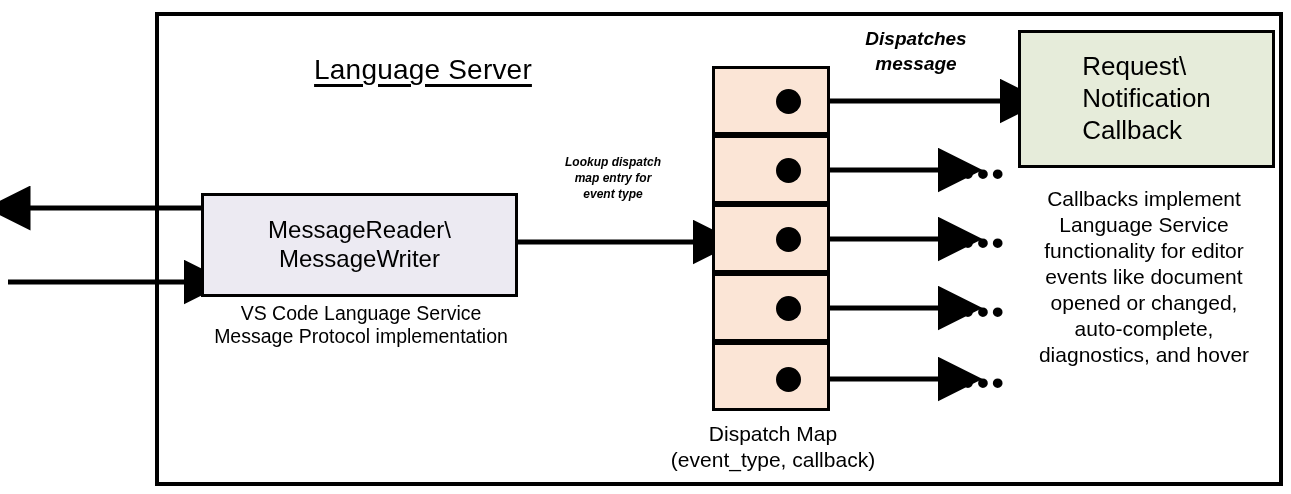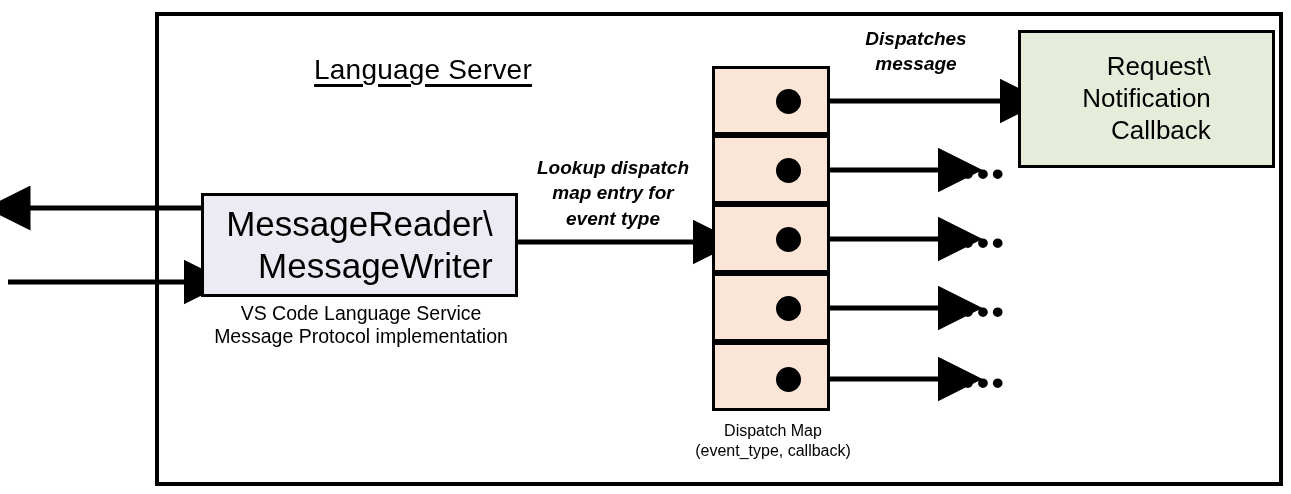--- a/index.html
+++ b/index.html
@@ -60,23 +60,23 @@
     width: 317px;
     height: 104px;
     background: #eceaf2;
     border: 3px solid #000000;
     box-sizing: border-box;
     display: flex;
     align-items: center;
     justify-content: center;
   }
   #message-reader-label {
-    font-size: 35px;
+    font-size: 24px;
     line-height: 1.2;
-    text-align: right;
+    text-align: center;
     white-space: pre-line;
   }
   #message-reader-caption {
     left: 186px;
     top: 302px;
     width: 350px;
     font-size: 19.5px;
   }
   
   #jsonrpc-label {
@@ -86,21 +86,21 @@
     font-size: 19px;
     font-style: italic;
     font-weight: bold;
     line-height: 1.35;
   }
   
   #lookup-label {
     left: 521px;
     top: 155px;
     width: 184px;
-    font-size: 19px;
+    font-size: 12px;
     font-style: italic;
     font-weight: bold;
     line-height: 1.33;
   }
   
   #dispatch-label {
     left: 836px;
     top: 19px;
     width: 160px;
     font-size: 19px;
@@ -130,41 +130,41 @@
     position: absolute;
     width: 25px;
     height: 25px;
     border-radius: 50%;
     background: #000000;
   }
   #dispatch-map-caption {
     left: 648px;
     top: 421px;
     width: 250px;
-    font-size: 16px;
+    font-size: 21px;
     line-height: 1.22;
   }
   
   #callback-box {
     position: absolute;
     left: 1018px;
     top: 30px;
     width: 257px;
     height: 138px;
     background: #e6ecda;
     border: 3px solid #000000;
     box-sizing: border-box;
     display: flex;
     align-items: center;
     justify-content: center;
   }
   #callback-label {
     font-size: 26px;
     line-height: 1.22;
-    text-align: right;
+    text-align: left;
     white-space: pre-line;
   }
   #callback-caption {
     left: 1010px;
     top: 186px;
     width: 268px;
     font-size: 21px;
     line-height: 1.24;
   }
   .ellipsis {
@@ -261,14 +261,21 @@
   <div class="ellipsis" style="left:962px; top:156px;">•••</div>
   <div class="ellipsis" style="left:962px; top:225px;">•••</div>
   <div class="ellipsis" style="left:962px; top:294px;">•••</div>
   <div class="ellipsis" style="left:962px; top:365px;">•••</div>
 
   <div id="callback-box">
     <div id="callback-label">Request\
 Notification
 Callback</div>
   </div>
+  <div class="txt" id="callback-caption">Callbacks implement
+Language Service
+functionality for editor
+events like document
+opened or changed,
+auto-complete,
+diagnostics, and hover</div>
 
 </div>
 
 </body></html>

